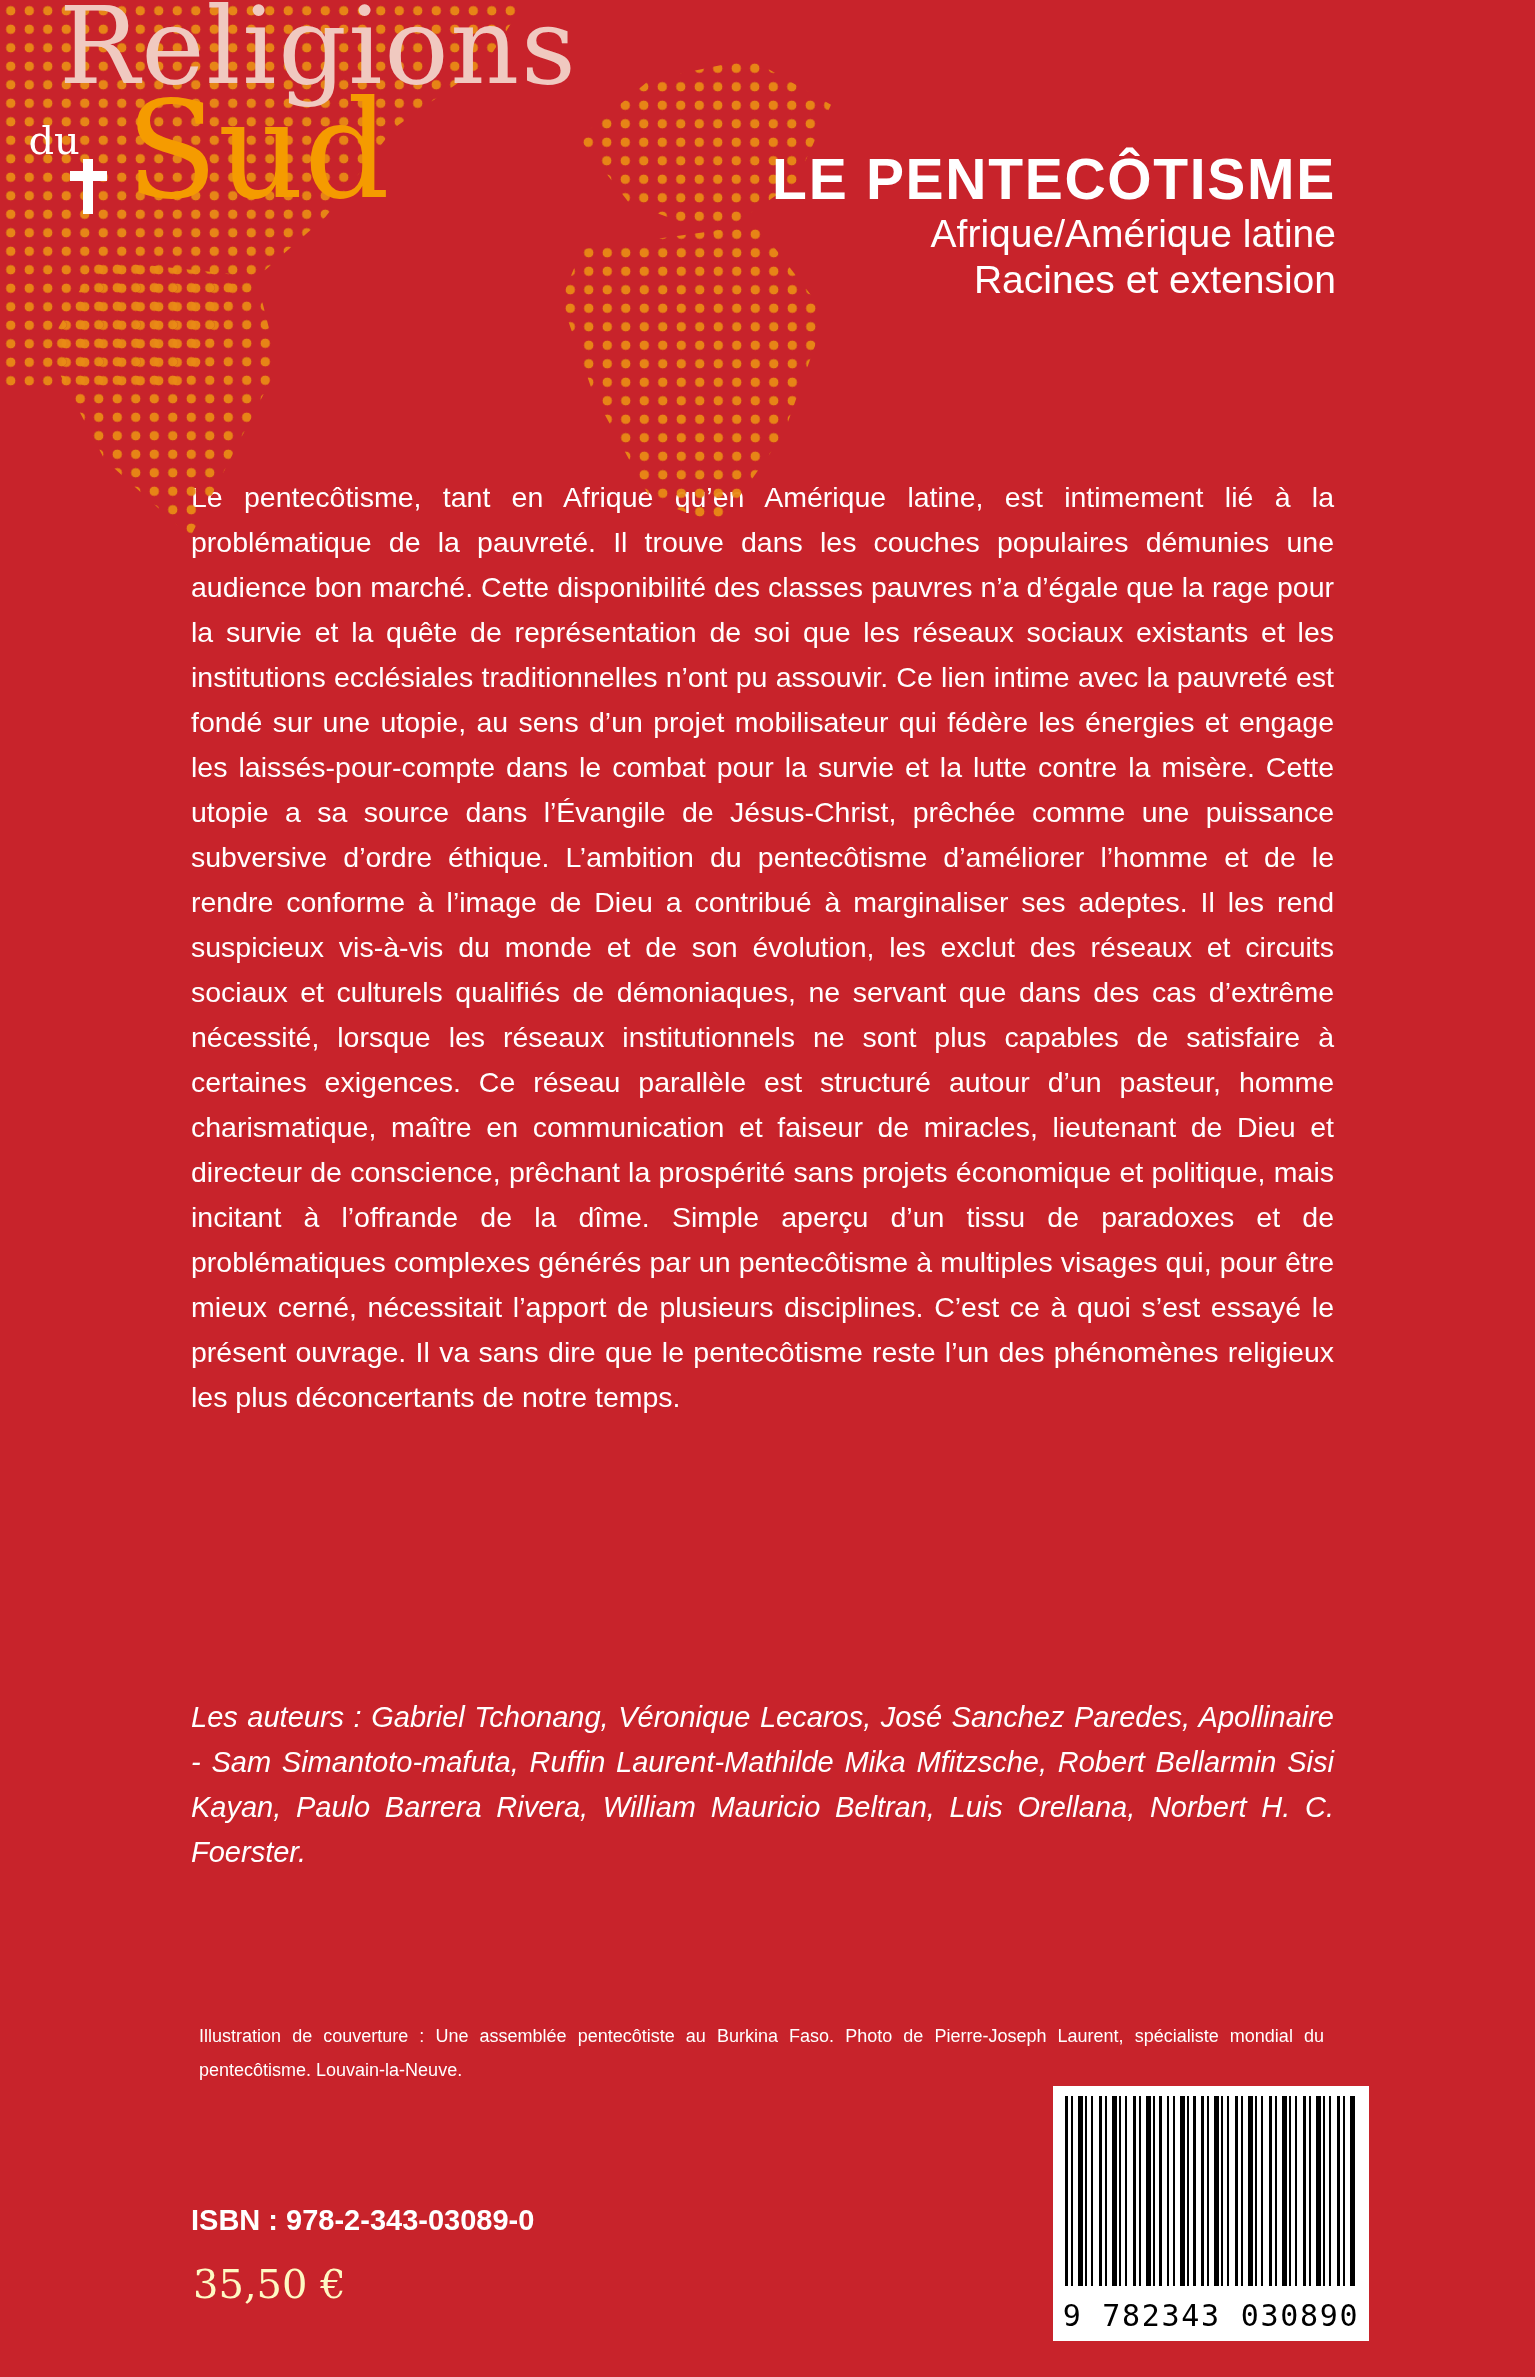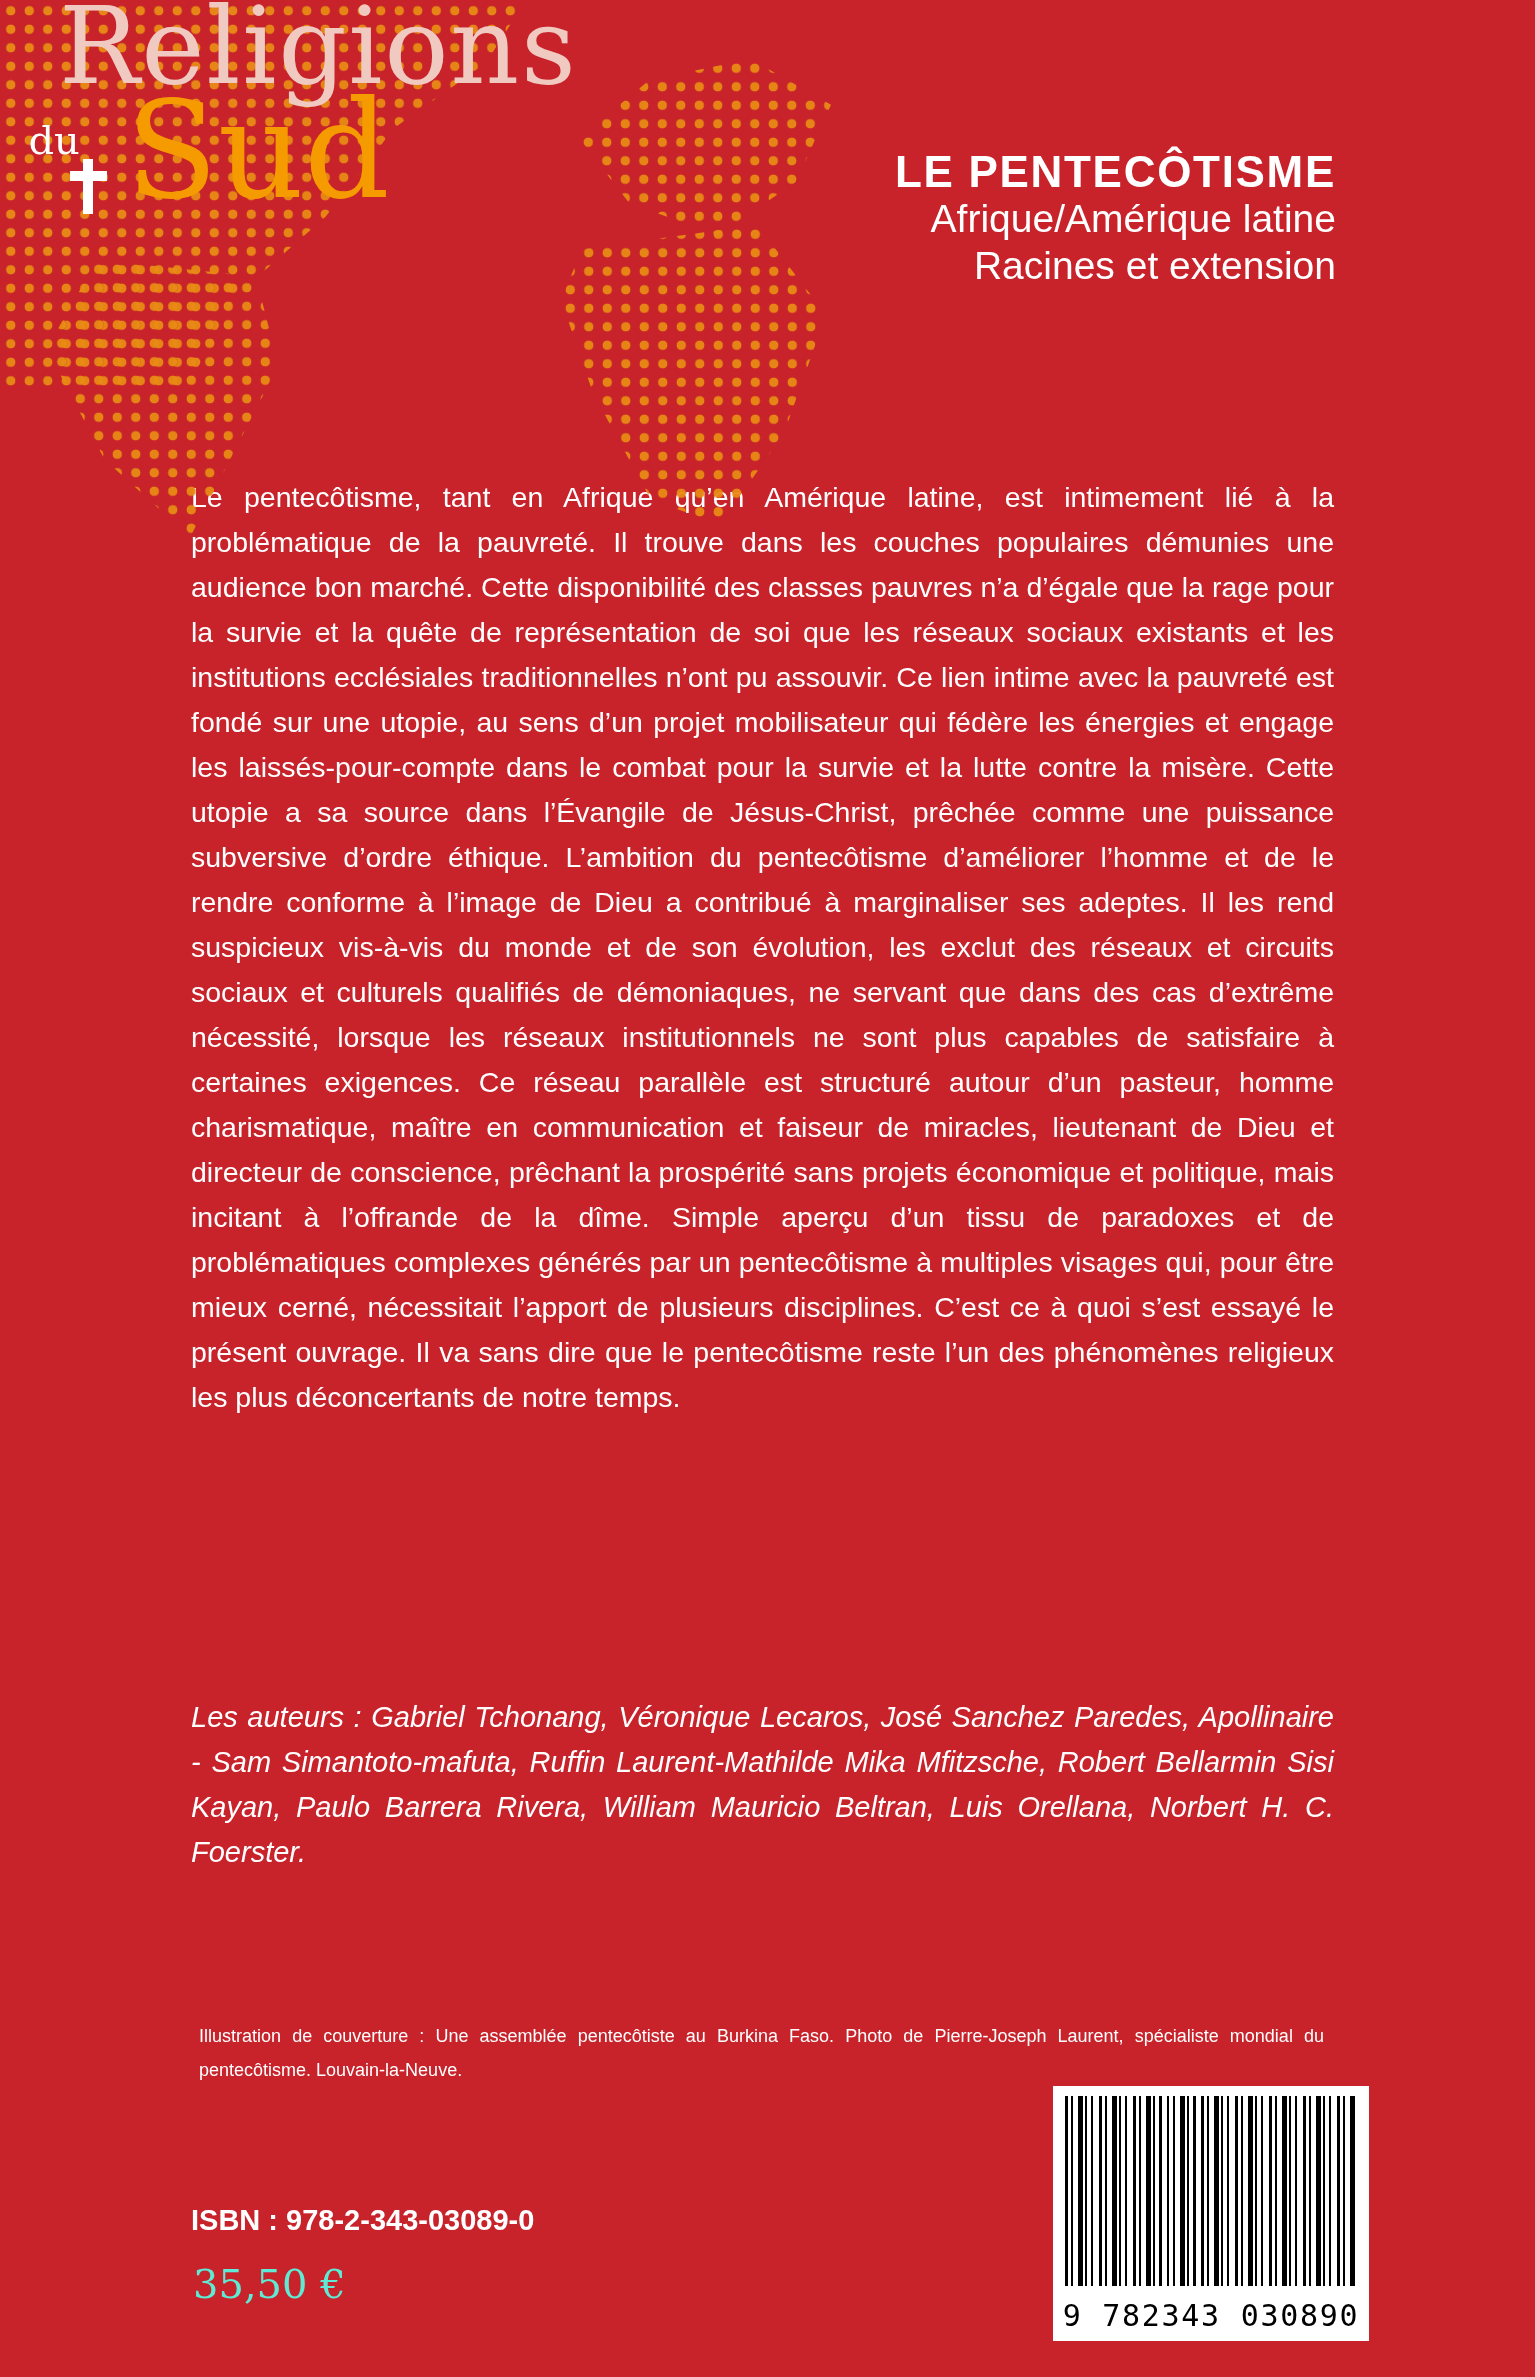--- a/index.html
+++ b/index.html
@@ -73,21 +73,21 @@
     content: ""; position: absolute; left: 0; top: 11.7px; width: 37px; height: 10px; background: #ffffff;
   }
 
   
   .title-block {
     position: absolute; right: 200px; top: 148px;
     text-align: right; z-index: 3;
   }
   .book-title {
     margin: 0;
-    font-size: 44px; font-weight: 700;
+    font-size: 57px; font-weight: 700;
     letter-spacing: 1.7px; line-height: 1.1;
     color: #ffffff;
   }
   .book-subtitle {
     font-size: 39px; font-weight: 400;
     line-height: 1.2; color: #ffffff;
   }
 
   
   .synopsis {
@@ -111,21 +111,21 @@
   }
 
   
   .isbn {
     position: absolute; left: 191px; top: 2204px;
     font-size: 29px; font-weight: 700; color: #ffffff;
   }
   .price {
     position: absolute; left: 193px; top: 2261px;
     font-family: "DejaVu Serif", serif;
-    font-size: 40px; color: #5eead4;
+    font-size: 40px; color: #fef9c3;
   }
 
   .barcode-box {
     position: absolute; left: 1053px; top: 2086px;
     width: 316px; height: 255px;
     background: #ffffff;
   }
   .barcode-bars {
     position: absolute; left: 11.7px; right: 11.7px; top: 10px; height: 190px;
     background: repeating-linear-gradient(90deg,

